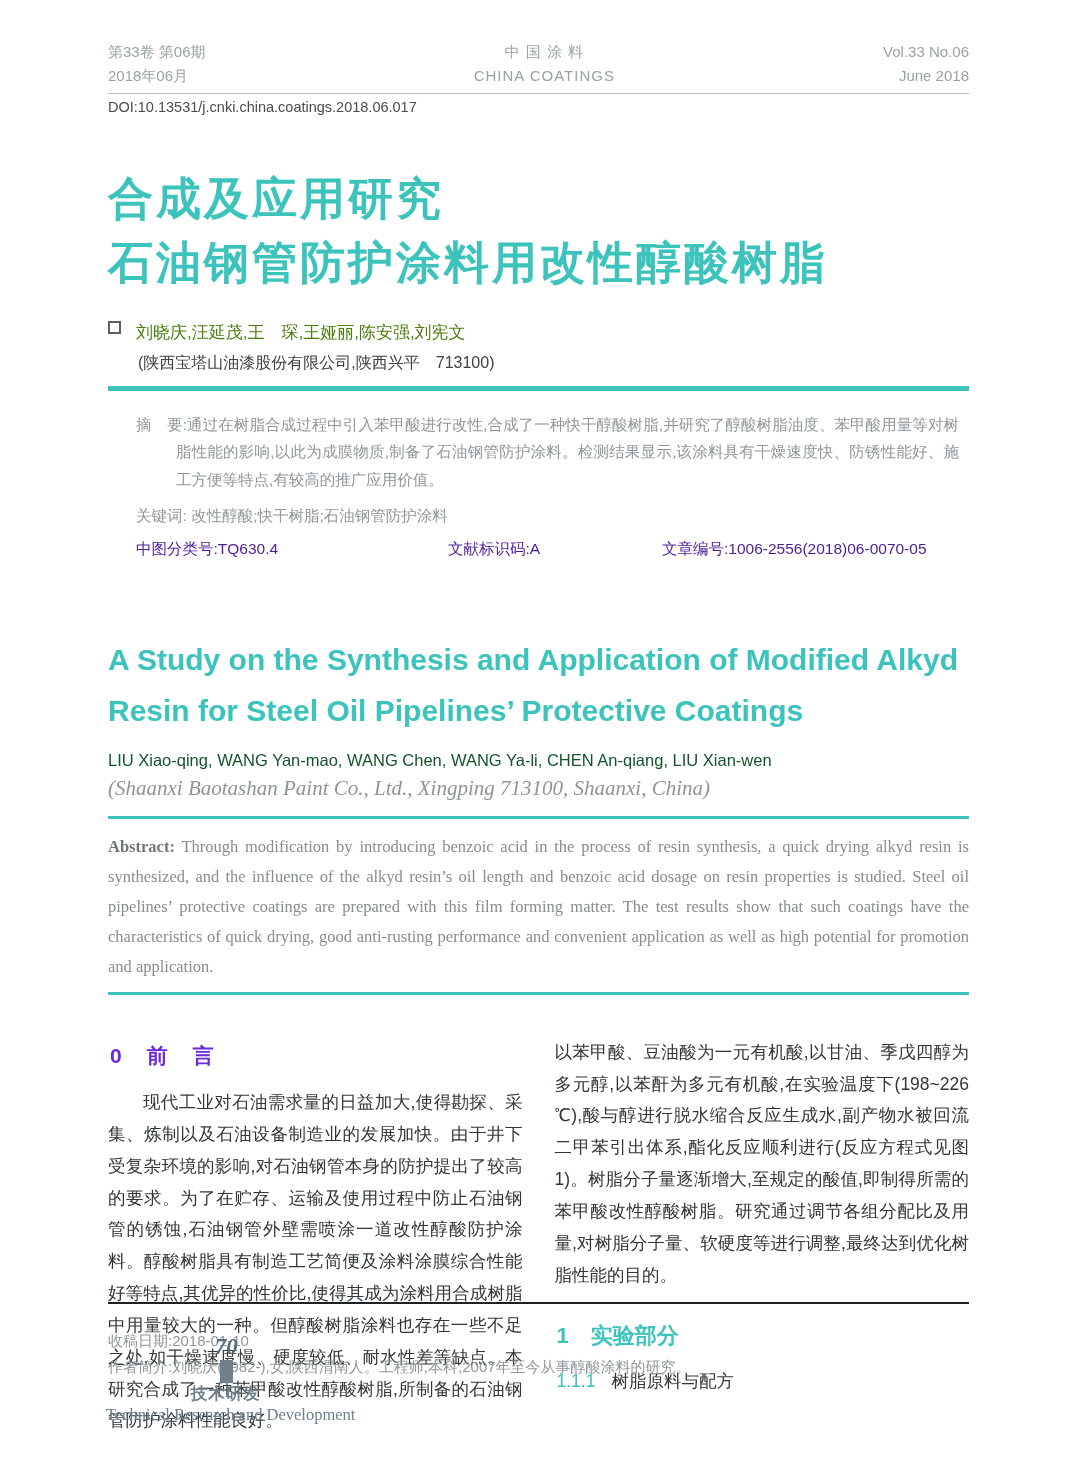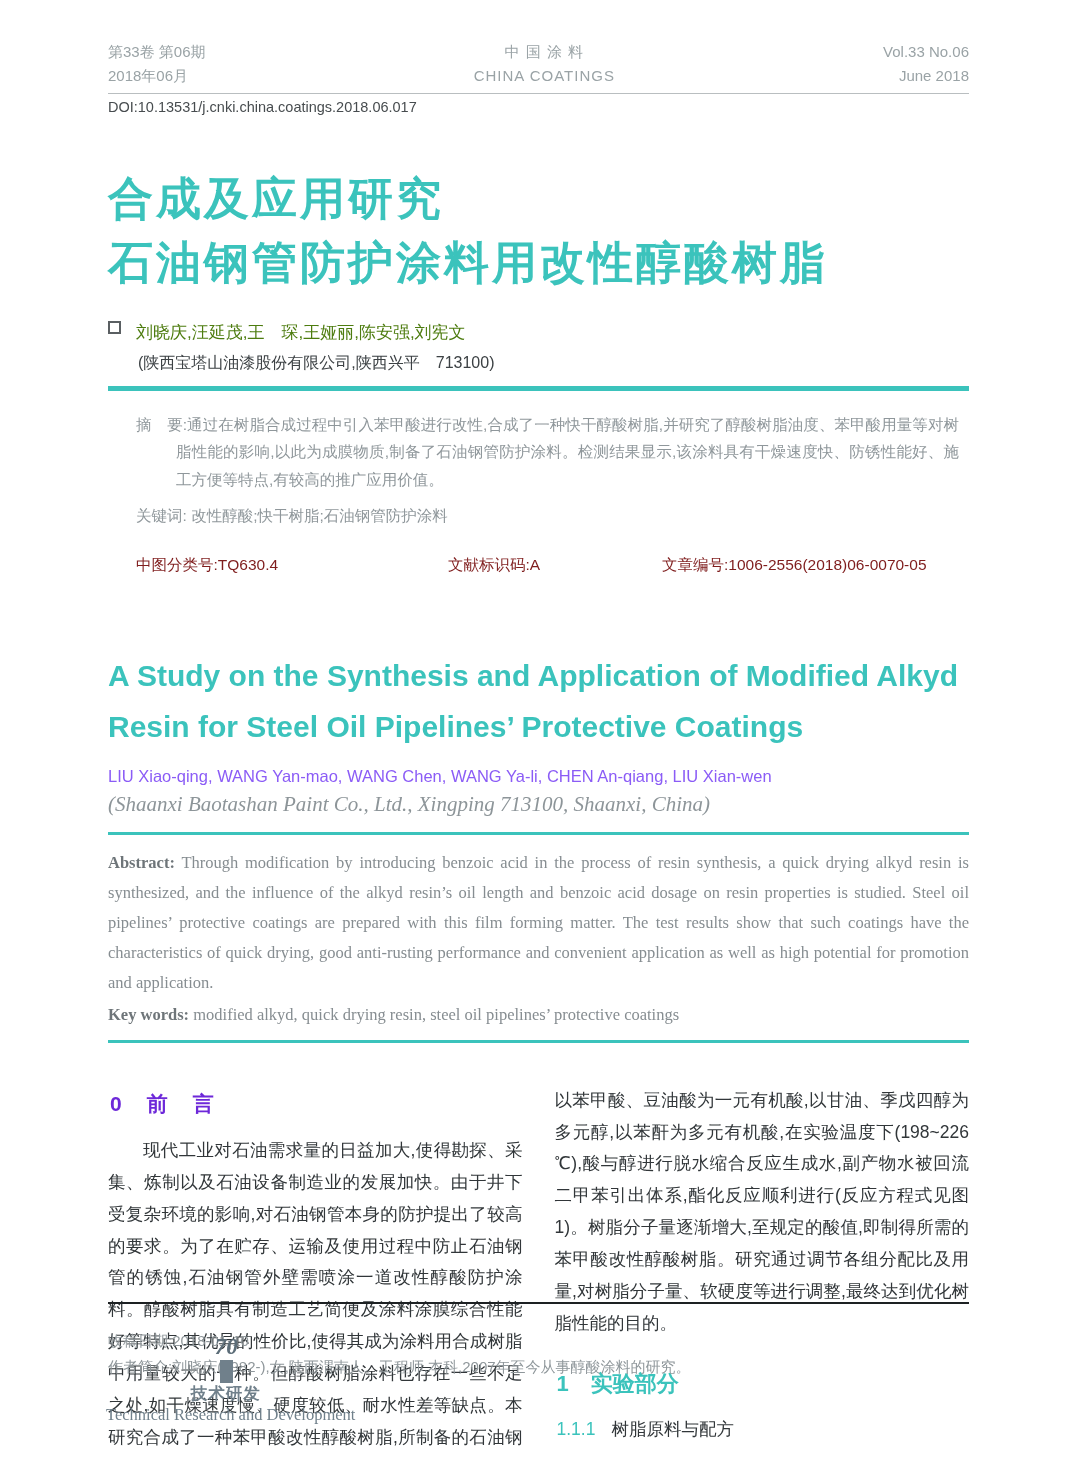--- a/index.html
+++ b/index.html
@@ -32,27 +32,27 @@
   .affiliation-cn { margin-top:9px; margin-left:30px; font-size:16px; color:#3c4144; }
   .rule-thick { height:5px; background:#3bc3bc; margin-top:12px; }
 
   
   .abstract-cn {
     margin:20px 10px 0 28px; color:#8f979b; font-size:15.5px;
     line-height:1.78; text-align:justify;
     padding-left:40px; text-indent:-40px;
   }
   .keywords-cn { margin:12px 10px 0 28px; color:#8f979b; font-size:15.5px; }
-  .meta-row { margin:28px 10px 0 28px; display:flex; color:#7f1d1d; font-size:15.5px; }
+  .meta-row { margin:12px 10px 0 28px; display:flex; color:#4c1d95; font-size:15.5px; }
   .meta-row .m1 { width:312px; }
   .meta-row .m2 { width:214px; }
 
   
   .title-en { margin-top:74px; color:#3bc3bc; font-size:30px; font-weight:bold; line-height:1.72; }
-  .authors-en { margin-top:14px; color:#8b5cf6; font-size:16.5px; }
+  .authors-en { margin-top:14px; color:#14532d; font-size:16.5px; }
   .affiliation-en {
     margin-top:6px; color:#8d9599; font-size:21px;
     font-family:"Liberation Serif", serif; font-style:italic;
   }
   .rule-thin { height:3px; background:#3bc3bc; margin-top:15px; }
 
   
   .abstract-en {
     margin-top:13px; font-family:"Liberation Serif", serif;
     color:#868d91; font-size:16.5px; line-height:1.82; text-align:justify;
@@ -141,21 +141,20 @@
   <h2 class="title-en">
     <div>A Study on the Synthesis and Application of Modified Alkyd</div>
     <div>Resin for Steel Oil Pipelines’ Protective Coatings</div>
   </h2>
   <div class="authors-en">LIU Xiao-qing, WANG Yan-mao, WANG Chen, WANG Ya-li, CHEN An-qiang, LIU Xian-wen</div>
   <div class="affiliation-en">(Shaanxi Baotashan Paint Co., Ltd., Xingping 713100, Shaanxi, China)</div>
 
   <div class="rule-thin"></div>
 
   <p class="abstract-en"><span class="en-label">Abstract:</span><span> Through modification by introducing benzoic acid in the process of resin synthesis, a quick drying alkyd resin is synthesized, and the influence of the alkyd resin’s oil length and benzoic acid dosage on resin properties is studied. Steel oil pipelines’ protective coatings are prepared with this film forming matter. The test results show that such coatings have the characteristics of quick drying, good anti-rusting performance and convenient application as well as high potential for promotion and application.</span></p>
-  <p class="keywords-en"><span class="en-label">Key words:</span><span> modified alkyd, quick drying resin, steel oil pipelines’ protective coatings</span></p>
 
   <div class="rule-thin2"></div>
 
   <div class="columns">
     <div class="col">
       <div class="h-intro">0　前　言</div>
       <p class="para-indent">现代工业对石油需求量的日益加大,使得勘探、采集、炼制以及石油设备制造业的发展加快。由于井下受复杂环境的影响,对石油钢管本身的防护提出了较高的要求。为了在贮存、运输及使用过程中防止石油钢管的锈蚀,石油钢管外壁需喷涂一道改性醇酸防护涂料。醇酸树脂具有制造工艺简便及涂料涂膜综合性能好等特点,其优异的性价比,使得其成为涂料用合成树脂中用量较大的一种。但醇酸树脂涂料也存在一些不足之处,如干燥速度慢、硬度较低、耐水性差等缺点。本研究合成了一种苯甲酸改性醇酸树脂,所制备的石油钢管防护涂料性能良好。</p>
 
     </div>
     <div class="col">

